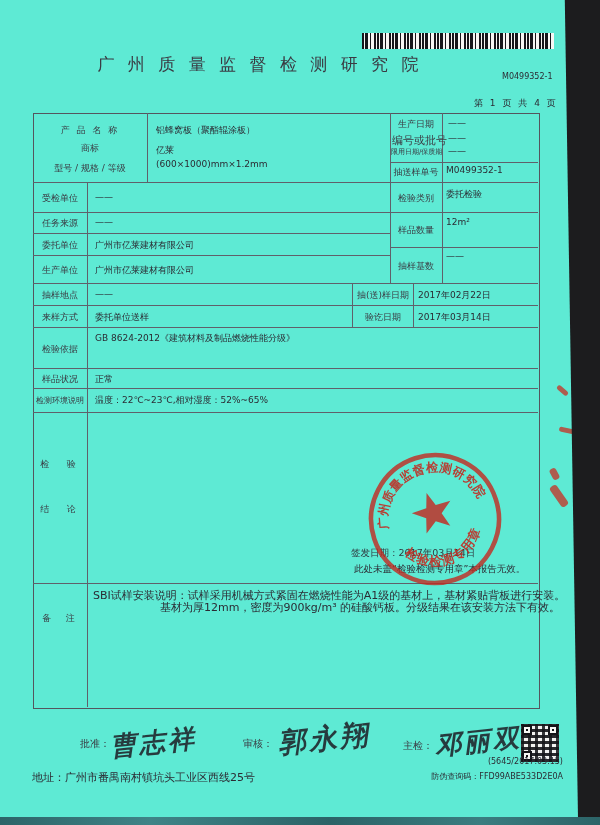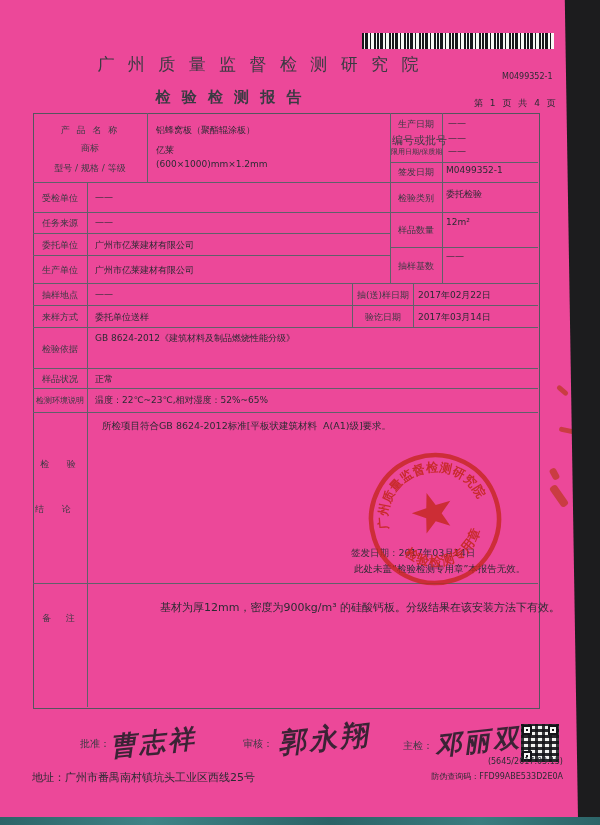--- a/index.html
+++ b/index.html
@@ -1,21 +1,21 @@
 <!DOCTYPE html>
 <html><head>
 <meta charset="utf-8">
 <style>
   html,body{margin:0;padding:0;}
   body{
     width:600px;height:825px;overflow:hidden;
     font-family:"DejaVu Sans","Liberation Sans",sans-serif;
     background:#9a9a9a;
   }
-  .scan{position:relative;width:600px;height:825px;background:#ec4899;overflow:hidden;}
+  .scan{position:relative;width:600px;height:825px;background:#5eead4;overflow:hidden;}
   .txt{position:absolute;white-space:pre;color:#2e2e36;}
   .lbl{color:#3a3a42;}
   .val{color:#2b2b33;}
   .f7{font-size:7px;} .f8{font-size:8px;} .f85{font-size:11px;} .f9{font-size:9px;}
   .f95{font-size:9.5px;} .f10{font-size:10px;} .f12{font-size:12px;}
   .hl{position:absolute;height:1px;background:#60606a;}
   .vl{position:absolute;width:1px;background:#60606a;}
   .table-frame{position:absolute;border:1.4px solid #55555e;}
   .barcode{
     position:absolute;
@@ -44,21 +44,20 @@
   .ghost{opacity:.92;}
 </style>
 </head>
 <body>
 
 <div class="scan">
 
   <div class="barcode" style="left:362px;top:33px;width:192px;height:16px;"></div>
   <div class="txt lbl" style="left:90px;top:53px;width:340px;text-align:center;font-size:17px;letter-spacing:4px;font-weight:500;">广 州 质 量 监 督 检 测 研 究 院</div>
   <div class="txt val f8" style="left:502px;top:72px;">M0499352-1</div>
-  <div class="txt lbl" style="left:130px;top:88px;width:200px;text-align:center;font-size:15px;letter-spacing:3px;font-weight:600;">检 验 检 测 报 告</div>
   <div class="txt val f9" style="left:458px;top:97px;letter-spacing:2px;margin-left:16px;">第 1 页 共 4 页</div>
 
   <div class="table-frame" style="left:33px;top:113px;width:505px;height:594px;"></div>
 
   <div class="hl" style="left:390px;top:162px;width:148px;"></div>
   <div class="hl" style="left:33px;top:182px;width:505px;"></div>
   <div class="hl" style="left:33px;top:212px;width:505px;"></div>
   <div class="hl" style="left:33px;top:233px;width:357px;"></div>
   <div class="hl" style="left:390px;top:247px;width:148px;"></div>
   <div class="hl" style="left:33px;top:255px;width:357px;"></div>
@@ -83,21 +82,21 @@
   <div class="txt val f9" style="left:156px;top:124px;">铝蜂窝板（聚酯辊涂板）</div>
   <div class="txt val f9" style="left:156px;top:144px;">亿莱</div>
   <div class="txt val f9" style="left:156px;top:159px;">(600×1000)mm×1.2mm</div>
 
   <div class="txt lbl f9" style="left:392px;top:118px;width:48px;text-align:center;">生产日期</div>
   <div class="txt val f9" style="left:448px;top:118px;">——</div>
   <div class="txt lbl f85" style="left:392px;top:133px;width:48px;text-align:center;">编号或批号</div>
   <div class="txt val f9" style="left:448px;top:133px;">——</div>
   <div class="txt lbl f7" style="left:391px;top:147px;width:50px;text-align:center;">限用日期/保质期</div>
   <div class="txt val f9" style="left:448px;top:146px;">——</div>
-  <div class="txt lbl f9" style="left:392px;top:166px;width:48px;text-align:center;">签发日期</div>
+  <div class="txt lbl f9" style="left:392px;top:166px;width:48px;text-align:center;">抽送样单号</div>
   <div class="txt val f9" style="left:446px;top:165px;">M0499352-1</div>
 
   <div class="txt lbl f9" style="left:35px;top:192px;width:50px;text-align:center;">受检单位</div>
   <div class="txt val f9" style="left:95px;top:192px;">——</div>
 
   <div class="txt lbl f9" style="left:35px;top:217px;width:50px;text-align:center;">任务来源</div>
   <div class="txt val f9" style="left:95px;top:217px;">——</div>
 
   <div class="txt lbl f9" style="left:35px;top:239px;width:50px;text-align:center;">委托单位</div>
   <div class="txt val f9" style="left:95px;top:239px;">广州市亿莱建材有限公司</div>
@@ -129,22 +128,21 @@
   <div class="txt lbl f9" style="left:392px;top:260px;width:48px;text-align:center;">抽样基数</div>
   <div class="txt val f9" style="left:446px;top:251px;">——</div>
 
   <div class="txt lbl f9" style="left:354px;top:289px;width:58px;text-align:center;">抽(送)样日期</div>
   <div class="txt val f9" style="left:418px;top:289px;">2017年02月22日</div>
 
   <div class="txt lbl f9" style="left:354px;top:311px;width:58px;text-align:center;">验讫日期</div>
   <div class="txt val f9" style="left:418px;top:311px;">2017年03月14日</div>
 
   <div class="txt lbl f9" style="left:35px;top:458px;width:50px;text-align:center;letter-spacing:4px;">检  验</div>
-  <div class="txt lbl f9" style="left:35px;top:503px;width:50px;letter-spacing:4px;">结  论</div>
-  <div class="txt val f95" style="left:102px;top:420px;">所检项目符合GB 8624-2012标准[平板状建筑材料  A(A1)级]要求。</div>
+  <div class="txt lbl f9" style="left:35px;top:503px;width:50px;text-align:center;letter-spacing:4px;">结  论</div>
   <div class="txt val f95 ghost" style="left:351px;top:547px;">签发日期：2017年03月14日</div>
   <div class="txt val f95" style="left:354px;top:563px;">此处未盖“检验检测专用章”本报告无效。</div>
 
   <div class="stamp-wrap" style="left:364px;top:448px;width:142px;height:142px;">
     <svg width="142" height="142" viewBox="0 0 140 140">
       <defs>
         <path id="arcT" d="M 23,70 A 47,47 0 0 1 117,70"></path>
         <path id="arcB" d="M 26.8,85.7 A 46,46 0 0 0 113.2,85.7"></path>
       </defs>
       <circle cx="70" cy="70" r="63" fill="none" stroke="#c4271e" stroke-width="4.5" opacity="0.9"></circle>
@@ -152,20 +150,21 @@
         <textPath href="#arcT" startOffset="50%" text-anchor="middle">广州质量监督检测研究院</textPath>
       </text>
       <text font-size="12.5" font-weight="bold" fill="#c4271e" letter-spacing="1">
         <textPath href="#arcB" startOffset="50%" text-anchor="middle">检验检测专用章</textPath>
       </text>
       <polygon fill="#c4271e" opacity="0.92" points="70,43 74.9,57.2 90,57.5 78,66.6 82.3,81 70,72.4 57.7,81 62,66.6 50,57.5 65.1,57.2"></polygon>
     </svg>
   </div>
 
   <div class="txt lbl f9" style="left:35px;top:612px;width:50px;text-align:center;letter-spacing:3px;">备  注</div>
+  <div class="txt val f85" style="left:93px;top:588px;">SBI试样安装说明：试样采用机械方式紧固在燃烧性能为A1级的基材上，基材紧贴背板进行安装。</div>
   <div class="txt val f85" style="left:160px;top:600px;">基材为厚12mm，密度为900kg/m³ 的硅酸钙板。分级结果在该安装方法下有效。</div>
 
   <div class="txt lbl f10" style="left:80px;top:737px;">批准：</div>
   <div class="signature" style="left:112px;top:725px;font-size:26px;">曹志祥</div>
 
   <div class="txt lbl f10" style="left:243px;top:737px;">审核：</div>
   <div class="signature" style="left:280px;top:720px;font-size:28px;">郭永翔</div>
 
   <div class="txt lbl f10" style="left:403px;top:739px;">主检：</div>
   <div class="signature" style="left:437px;top:724px;font-size:26px;">邓丽双</div>

